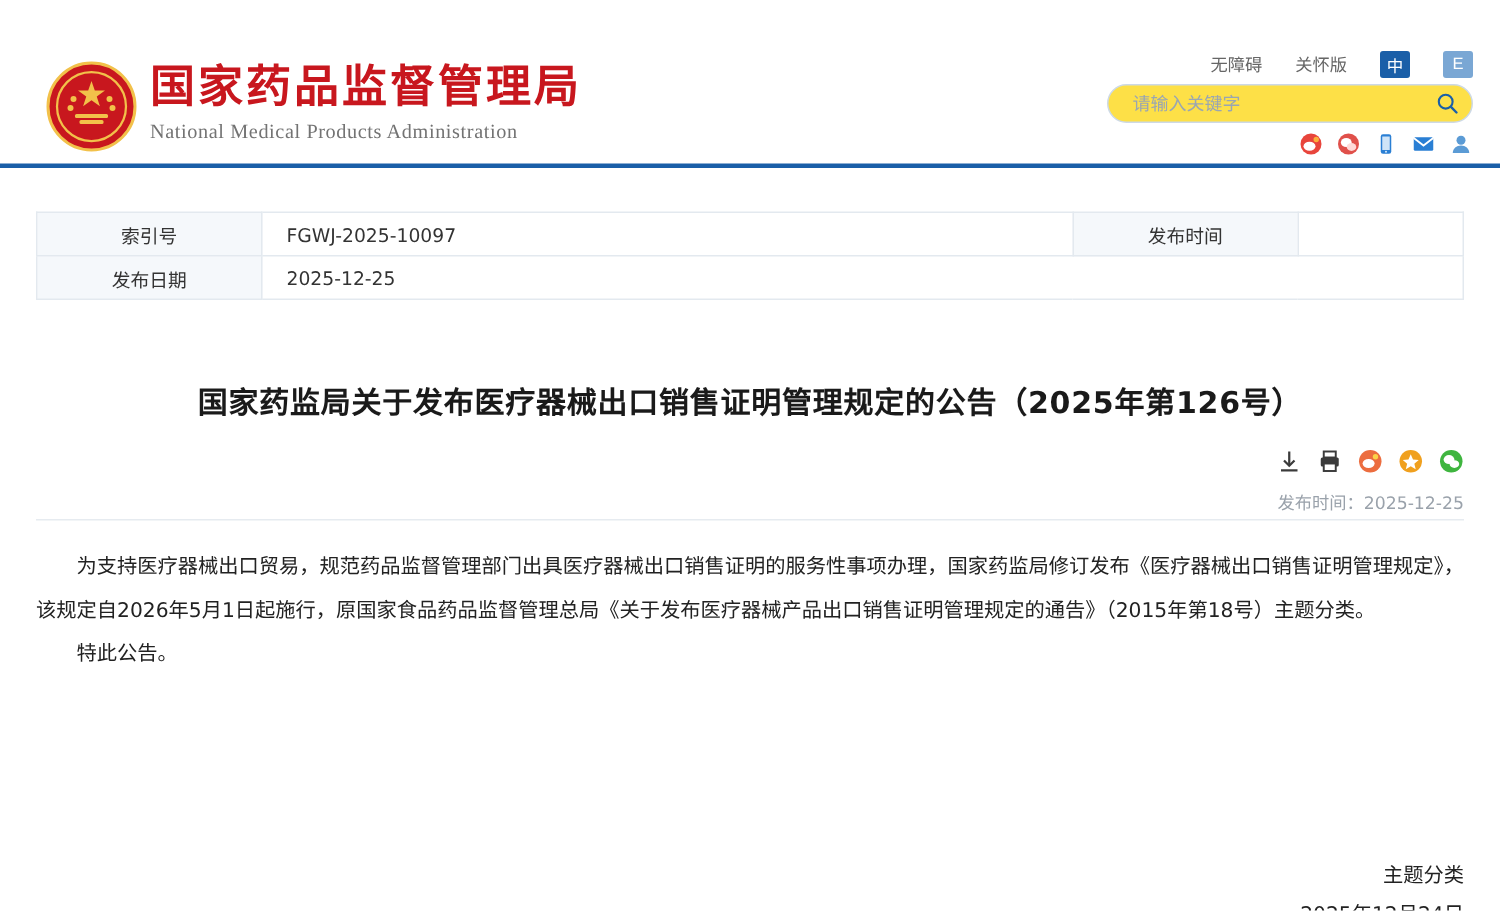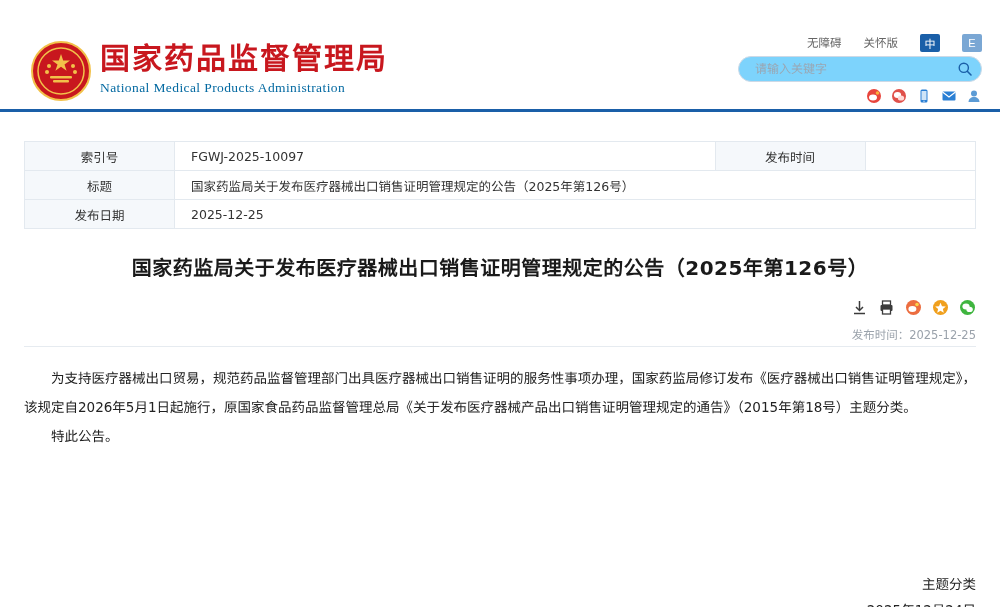--- a/index.html
+++ b/index.html
@@ -26,42 +26,42 @@
   .emblem svg { display:block; }
   .brand {
     position: absolute; left: 100px; top: 14px;
   }
   .brand-cn {
     font-size: 30px; font-weight: bold; color: #c8171e;
     letter-spacing: 2px; line-height: 34px;
     font-family: "DejaVu Sans", "Liberation Sans", sans-serif;
   }
   .brand-en {
-    font-size: 13.5px; color: #0369a1; letter-spacing: .4px;
+    font-size: 13.5px; color: #737373; letter-spacing: .4px;
     margin-top: 4px; font-family: "Liberation Serif", serif;
   }
 
   .toplinks {
     position: absolute; right: 18px; top: 6px;
     display: flex; align-items: flex-start; gap: 22px;
     font-size: 11.5px; color: #666;
   }
   .toplinks a { color:#666; text-decoration:none; }
   .lang-btn {
     display:inline-flex; align-items:center; justify-content:center;
     width: 20px; height: 18px; background:#1a5fa8; color:#fff;
     font-size: 11px; border-radius: 2px;
   }
   .lang-btn.alt { background:#7aa7d4; }
 
   .searchbox {
     position: absolute; right: 18px; top: 28px;
     width: 244px; height: 26px;
     border: 1px solid #cdd9e6; border-radius: 13px;
-    background:#7dd3fc; display:flex; align-items:center;
+    background:#fde047; display:flex; align-items:center;
     padding: 0 8px 0 14px;
   }
   .searchbox input {
     flex: 1; border: none; outline: none; font-size: 12px;
     color: #555; background: transparent;
     font-family: "DejaVu Sans", "Liberation Sans", sans-serif;
   }
   .searchbox input::placeholder { color:#9aa6b2; }
   .search-ico { width: 16px; height: 16px; flex:0 0 16px; }
 
@@ -219,24 +219,20 @@
 
   <table class="info-table">
     <tbody>
         <tr>
       <td class="lbl">索引号</td>
       <td class="val">FGWJ-2025-10097</td>
       <td class="lbl2">发布时间</td>
       <td class="val"></td>
     </tr>
     <tr>
-      <td class="lbl">标题</td>
-      <td class="val" colspan="3">国家药监局关于发布医疗器械出口销售证明管理规定的公告（2025年第126号）</td>
-    </tr>
-    <tr>
       <td class="lbl">发布日期</td>
       <td class="val" colspan="3">2025-12-25</td>
     </tr>
   </tbody>
     </table>
 
   <div class="doc-title">国家药监局关于发布医疗器械出口销售证明管理规定的公告（2025年第126号）</div>
 
   <div class="actionbar">
     <span class="ic">

